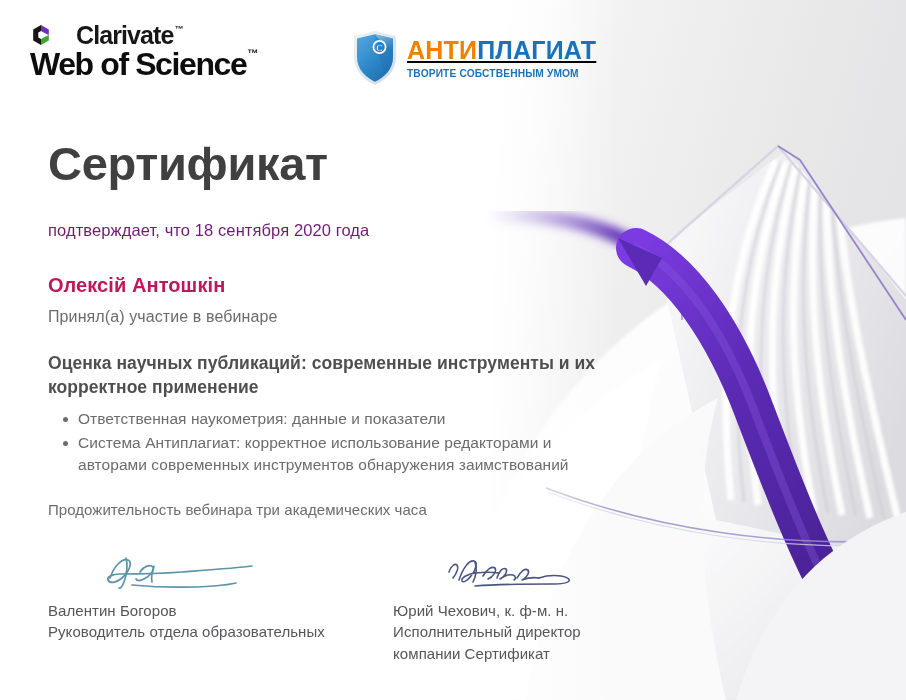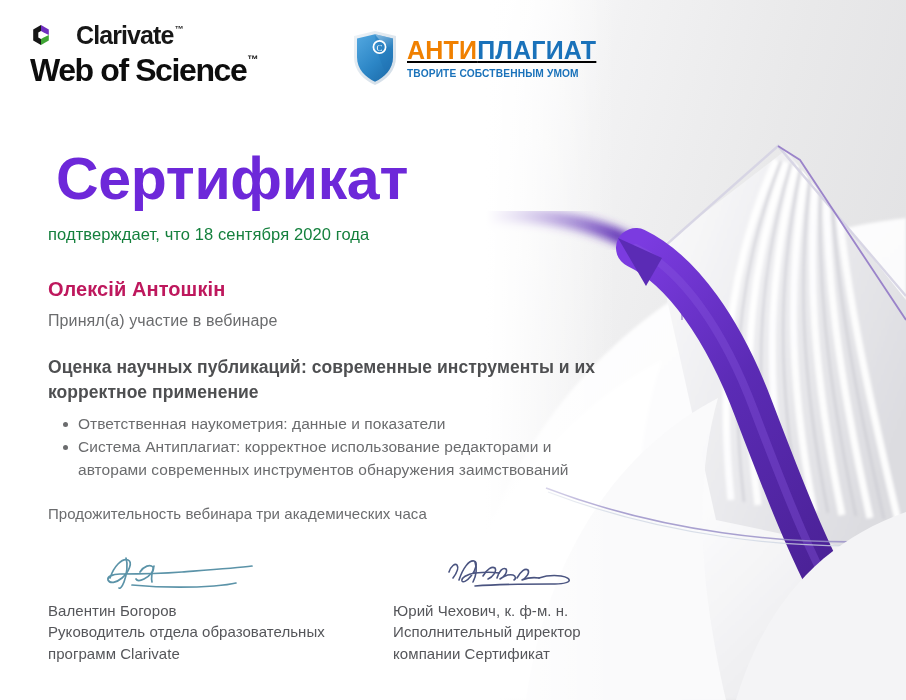--- a/index.html
+++ b/index.html
@@ -69,21 +69,21 @@
   .tm {
     font-size: 9px;
     font-weight: bold;
     vertical-align: super;
     letter-spacing: 0;
     position: relative;
     top: -2px;
     left: 1px;
   }
   .wos-word {
-    margin-top: 6px;
+    margin-top: 0;
     font-family: "Liberation Sans", "DejaVu Sans", sans-serif;
     font-weight: bold;
     font-size: 32px;
     letter-spacing: -1.4px;
     color: #0d0d0d;
     line-height: 1.05;
   }
   .wos-word .tm {
     font-size: 11px;
     top: -6px;
@@ -124,30 +124,30 @@
   
   .content {
     position: absolute;
     left: 48px;
     top: 138px;
     width: 560px;
   }
   .cert-title {
     font-family: "Liberation Sans", "DejaVu Sans", sans-serif;
     font-weight: bold;
-    font-size: 59px;
+    font-size: 47px;
     letter-spacing: -0.3px;
-    color: #6d28d9;
+    color: #404040;
     line-height: 1.12;
-    margin: 8px;
+    margin: 0;
   }
   .cert-subtitle {
-    margin-top: 13px;
+    margin-top: 30px;
     font-size: 16.5px;
-    color: #15803d;
+    color: #701a75;
     letter-spacing: 0.1px;
   }
   .recipient {
     margin-top: 34px;
     font-weight: bold;
     font-size: 20px;
     color: #be185d;
     letter-spacing: 0.1px;
   }
   .participation {
@@ -399,21 +399,20 @@
             <path d="M14 26 C18 14 26 6 32 8 C37 10 33 20 26 26 C20 31 14 32 12 28 C11 25 16 22 24 22 C40 22 60 22 86 20 C112 18 140 16 156 14"></path>
             <path d="M30 6 C32 12 31 22 28 30 C26 35 24 37 23 36"></path>
             <path d="M44 20 C48 14 54 12 57 15 C59 18 54 24 48 27 C44 29 41 29 40 27"></path>
             <path d="M58 14 C56 20 55 26 56 30"></path>
             <path d="M36 33 C58 35 90 36 118 34 C130 33 136 32 140 31"></path>
           </g>
         </svg>
       </div>
       <div class="sig-name">Валентин Богоров</div>
       <div class="sig-role">Руководитель отдела образовательных</div>
-      <div class="sig-role">программ Clarivate</div>
     </div>
 
     <div class="sig-block right">
       <div class="sig-ink">
         <svg width="150" height="46" viewBox="0 0 150 46" xmlns="http://www.w3.org/2000/svg">
           <g fill="none" stroke="#4A5480" stroke-width="1.6" stroke-linecap="round" stroke-linejoin="round">
             <path d="M8 20 C10 14 14 11 16 13 C18 16 15 22 12 26"></path>
             <path d="M18 28 C22 16 28 8 33 9 C37 10 35 18 30 24 C26 29 22 31 21 29 C20 26 26 22 34 21 C44 20 52 20 58 21"></path>
             <path d="M34 10 C36 16 35 24 32 30"></path>
             <path d="M42 24 C46 17 51 14 54 16 C56 19 52 25 47 27"></path>

